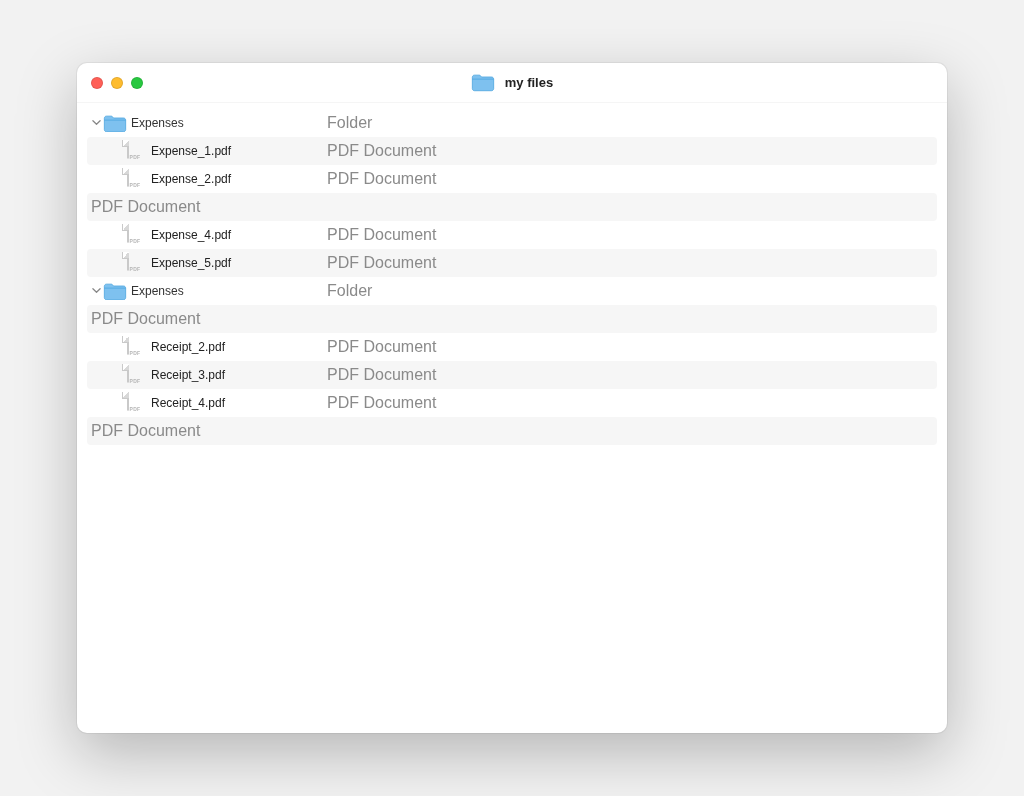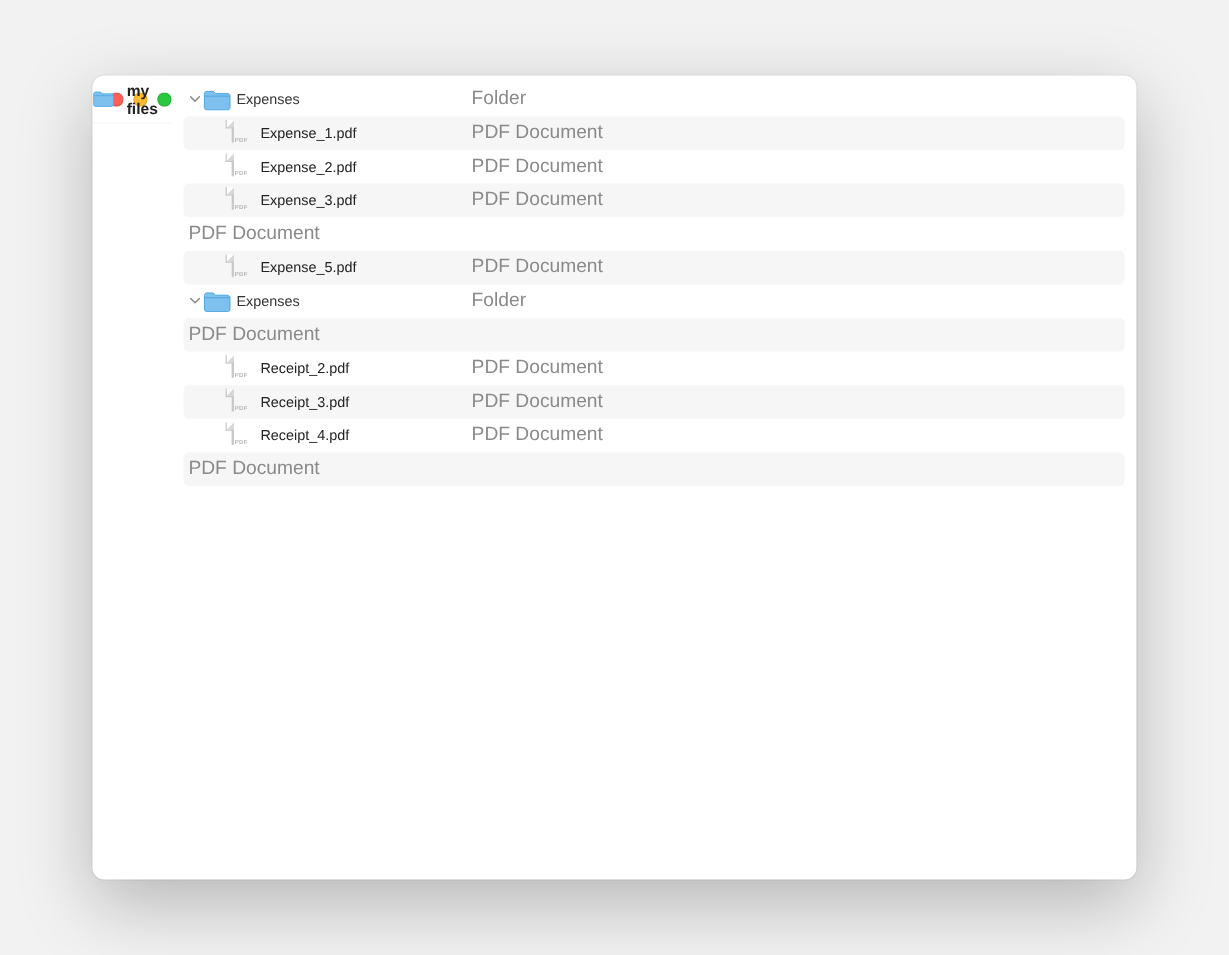--- a/index.html
+++ b/index.html
@@ -13,21 +13,21 @@
     justify-content: center;
   }
   .window {
     width: 870px;
     height: 670px;
     background: #ffffff;
     border-radius: 10px;
     box-shadow: 0 20px 60px rgba(0,0,0,0.25), 0 0 0 1px rgba(0,0,0,0.05);
     overflow: hidden;
     display: flex;
-    flex-direction: row;
+    flex-direction: column;
   }
   .titlebar {
     height: 40px;
     display: flex;
     align-items: center;
     position: relative;
     border-bottom: 1px solid rgba(0,0,0,0.04);
   }
   .traffic-lights {
     display: flex;
@@ -188,30 +188,30 @@
       <div class="col-name">
         <span class="disclosure"></span>
         <span class="icon-slot">
             <span class="file-icon"><span class="page"></span><span class="pdf-label">PDF</span></span>
           </span>
         <span class="name-text">Expense_2.pdf</span>
       </div>
       <div class="col-kind">PDF Document</div>
     </div>
     <div class="row alt indent-child">
-      <div class="col-name">
-        <span class="disclosure"></span>
-        <span class="icon-slot">
-            <span class="file-icon"><span class="page"></span><span class="pdf-label">PDF</span></span>
-          </span>
-        <span class="name-text">Expense_3.pdf</span>
-      </div>
-      <div class="col-kind">PDF Document</div>
-    </div>
-    <div class="row indent-child">
+      <div class="col-kind">PDF Document</div>
+    </div>
+    <div class="row indent-child">
+      <div class="col-name">
+        <span class="disclosure"></span>
+        <span class="icon-slot">
+            <span class="file-icon"><span class="page"></span><span class="pdf-label">PDF</span></span>
+          </span>
+        <span class="name-text">Expense_4.pdf</span>
+      </div>
       <div class="col-kind">PDF Document</div>
     </div>
     <div class="row alt indent-child">
       <div class="col-name">
         <span class="disclosure"></span>
         <span class="icon-slot">
             <span class="file-icon"><span class="page"></span><span class="pdf-label">PDF</span></span>
           </span>
         <span class="name-text">Expense_5.pdf</span>
       </div>

